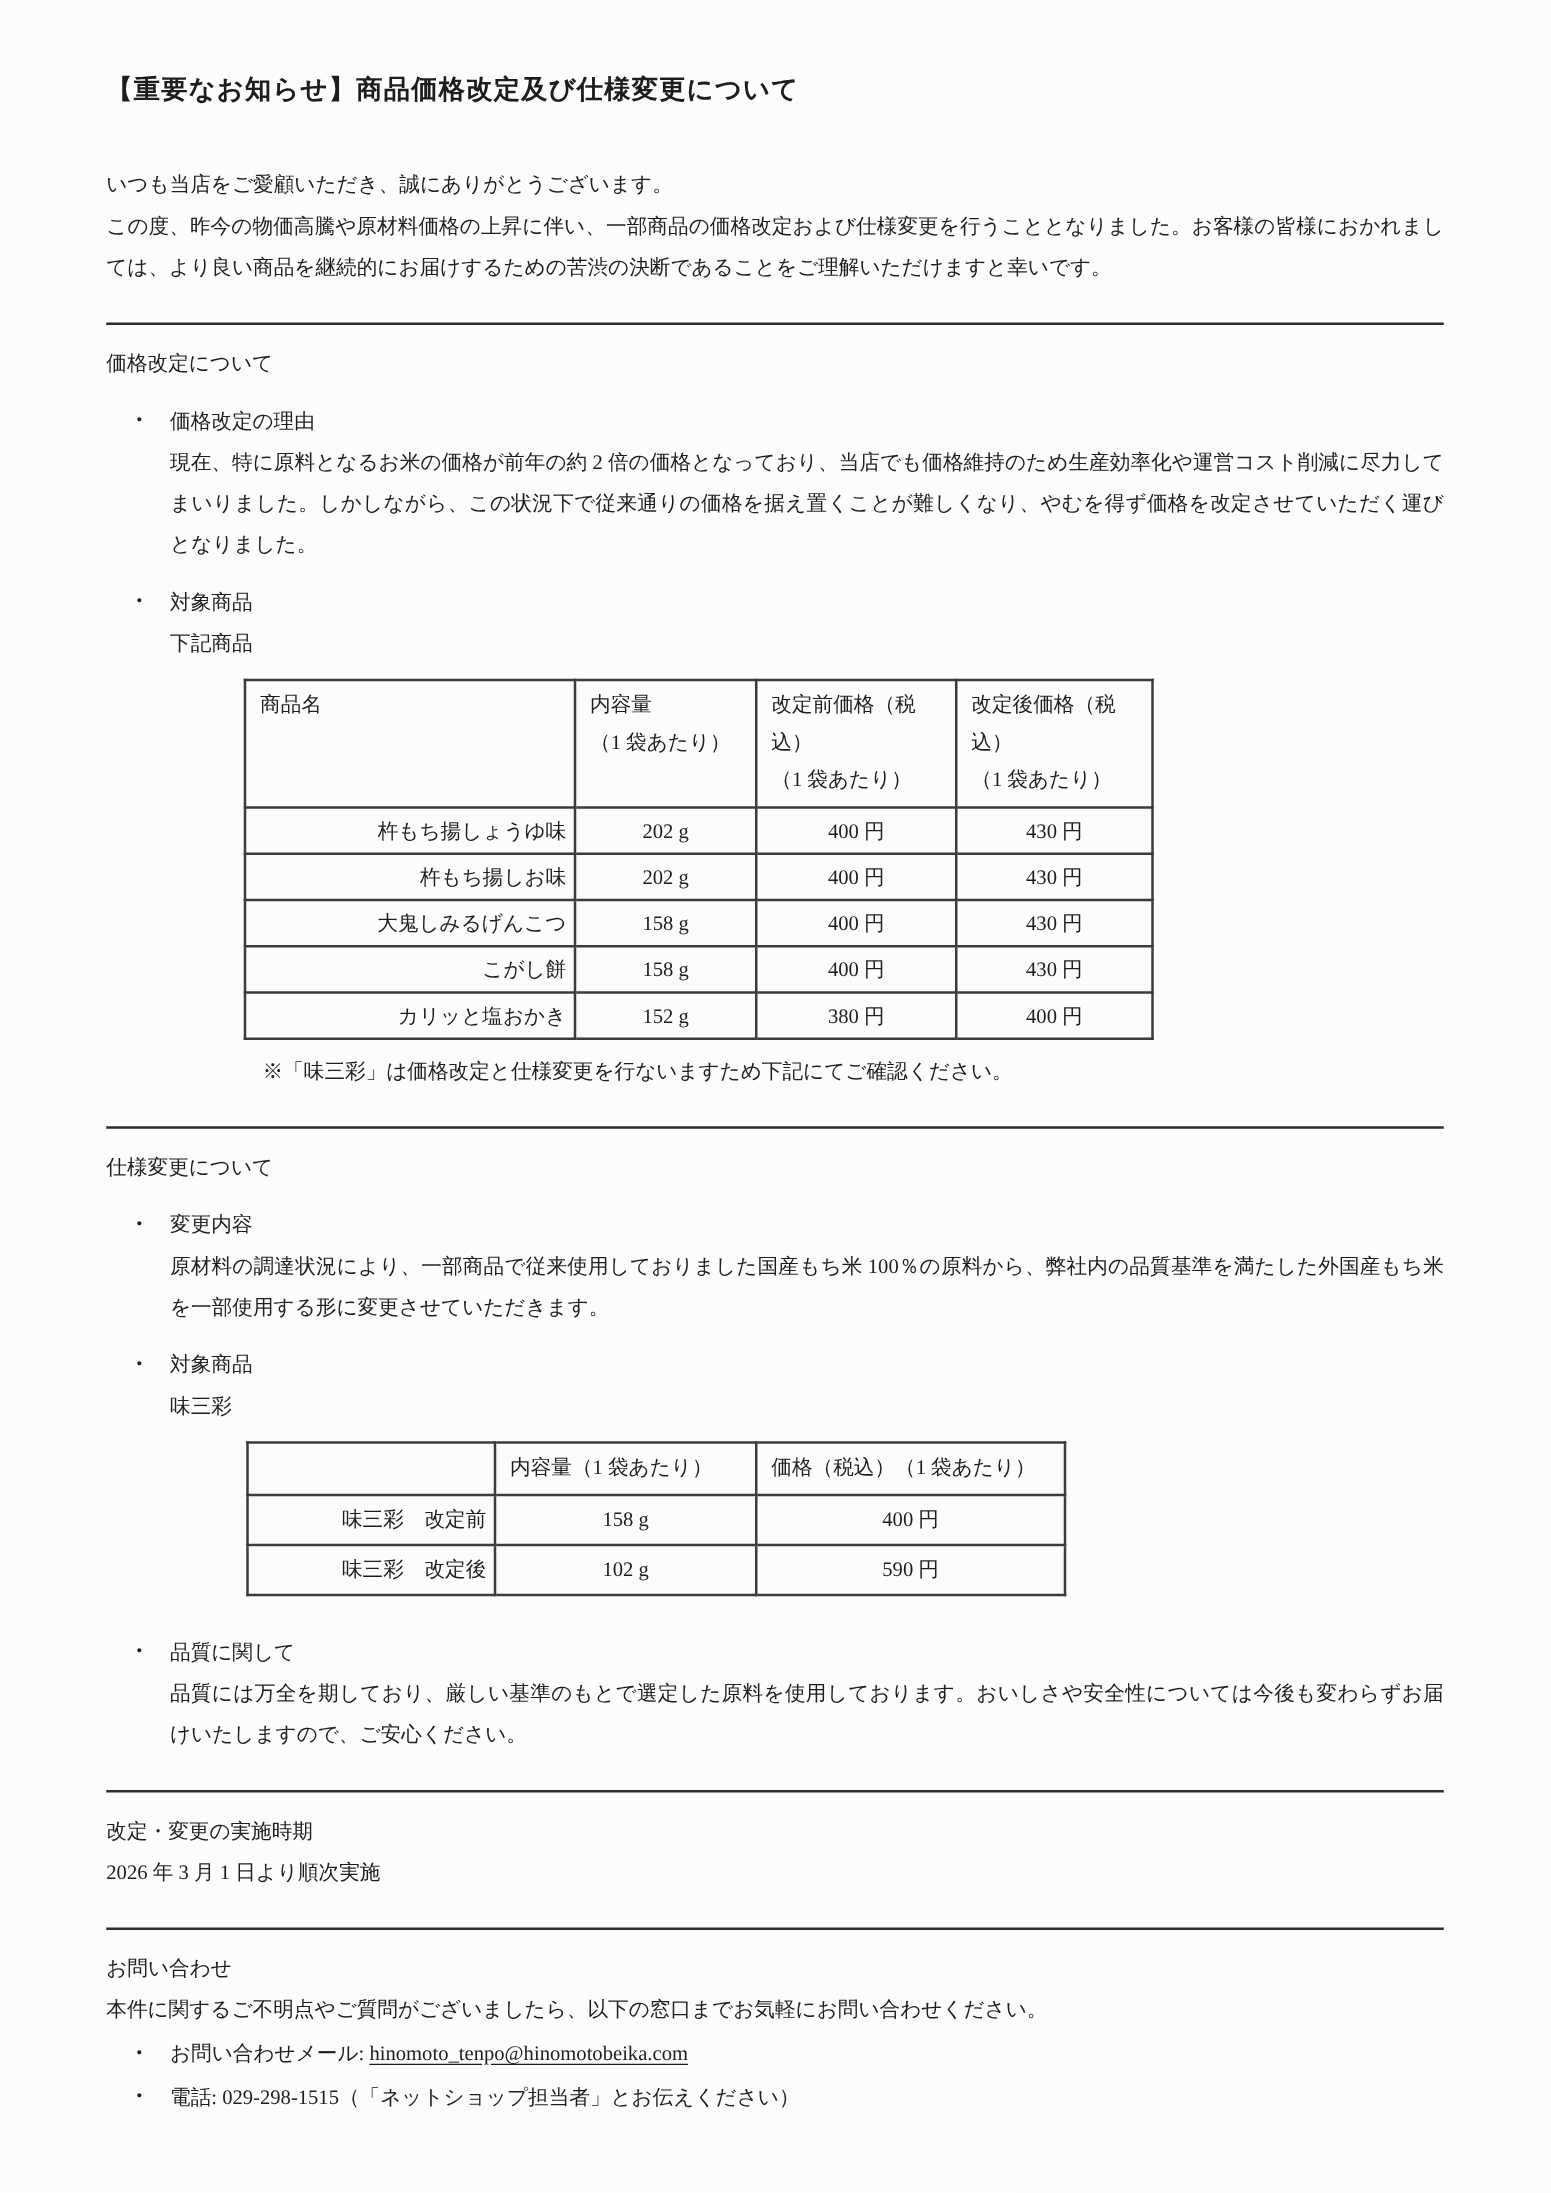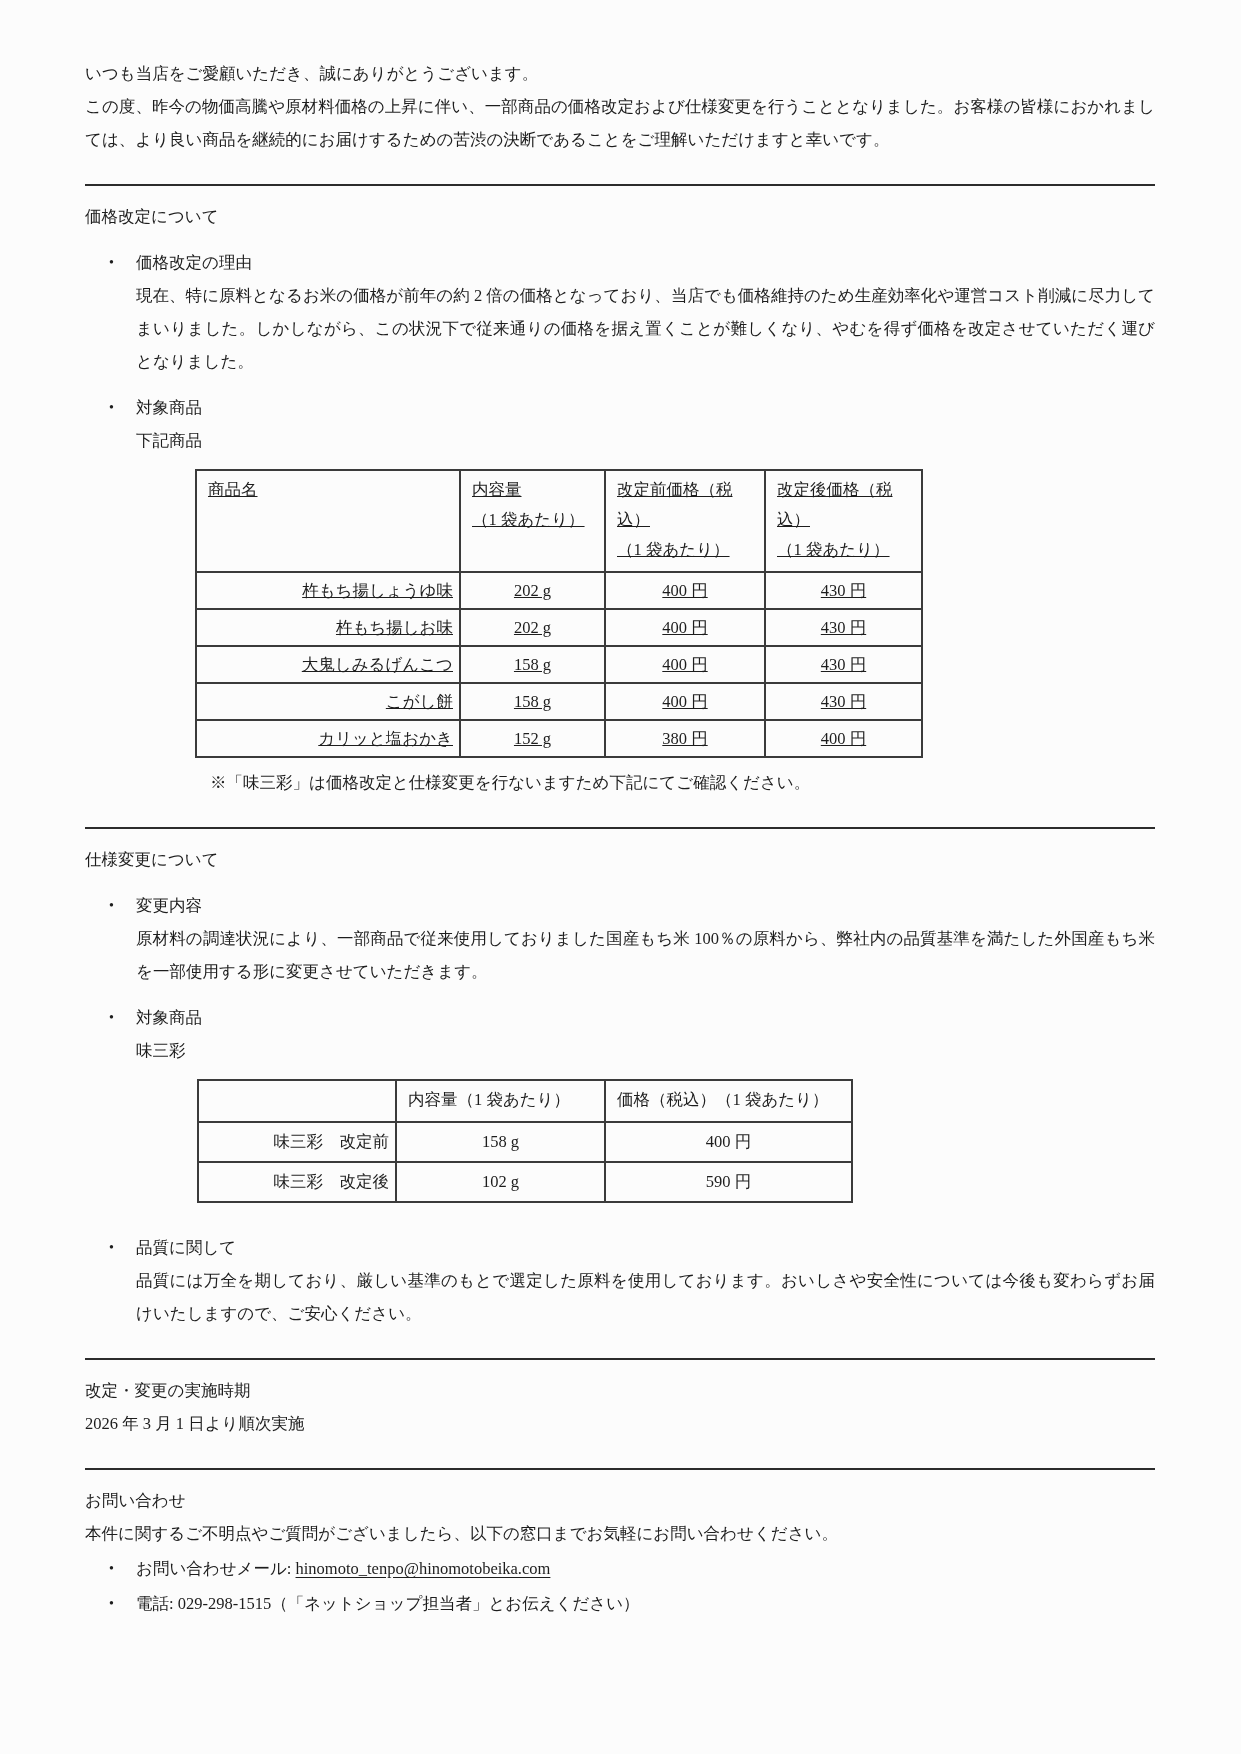--- a/index.html
+++ b/index.html
@@ -64,21 +64,20 @@
     margin:0;
   }
   table{
     border-collapse:collapse;
     table-layout:fixed;
     font-size:16.5px;
   }
   .price-table{
     margin:12px 0 0 110px;
     width:726px;
-    text-decoration:underline;
   }
   .spec-table{
     margin:12px 0 0 112px;
     width:654px;
   }
   th,td{
     border:2px solid #3b3b3b;
   }
   thead th{
     font-weight:400;
@@ -107,20 +106,21 @@
     text-decoration:underline;
     text-underline-offset:3px;
     color:#1d1d1d;
   }
 </style>
 </head>
 <body>
 
 <div class="page">
 
+  <h1 class="doc-title">【重要なお知らせ】商品価格改定及び仕様変更について</h1>
 
   <p class="body-text">いつも当店をご愛顧いただき、誠にありがとうございます。</p>
   <p class="body-text">この度、昨今の物価高騰や原材料価格の上昇に伴い、一部商品の価格改定および仕様変更を行うこととなりました。お客様の皆様におかれましては、より良い商品を継続的にお届けするための苦渋の決断であることをご理解いただけますと幸いです。</p>
 
   <hr class="rule">
 
   <h2 class="section-heading">価格改定について</h2>
 
   <div class="bullet-row">
     <span class="bullet-dot">•</span>

